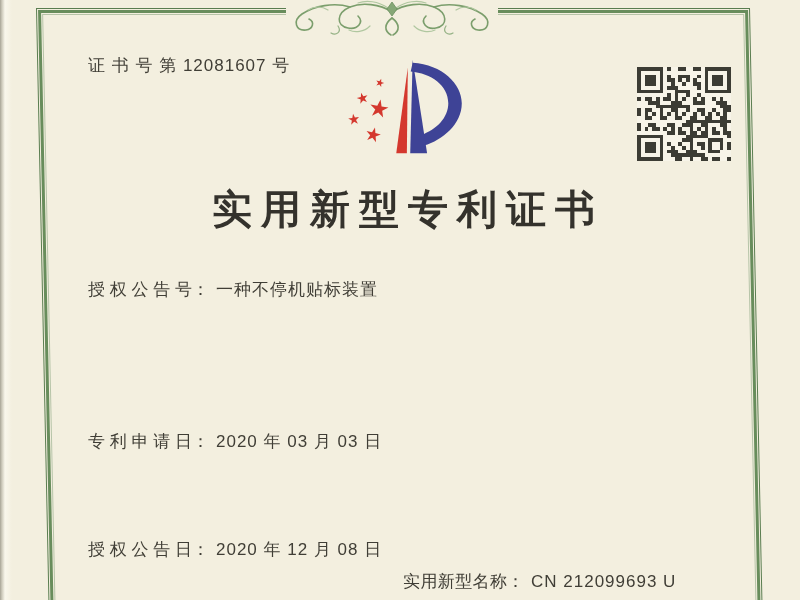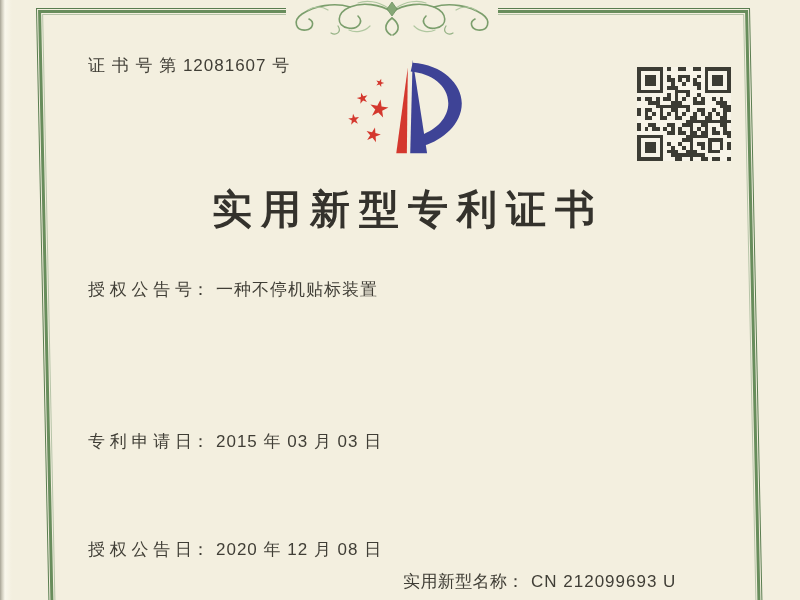--- a/index.html
+++ b/index.html
@@ -309,21 +309,21 @@
         <rect x="2" y="20" width="3" height="3" fill="#3c3c34"></rect>
       </svg>
   </div>
 
   <div class="title">实用新型专利证书</div>
 
   <div class="row" style="top:278px">
     <span class="lbl">授权公告号</span><span class="colon">：</span><span class="val">一种不停机贴标装置</span>
   </div>
   <div class="row" style="top:430px">
-    <span class="lbl">专利申请日</span><span class="colon">：</span><span class="val">2015 年 03 月 03 日</span>
+    <span class="lbl">专利申请日</span><span class="colon">：</span><span class="val">2020 年 03 月 03 日</span>
   </div>
 
   <div class="row" style="top:538px">
     <span class="lbl">授权公告日</span><span class="colon">：</span><span class="val">2020 年 12 月 08 日</span>
   </div>
   <div class="row row-f2" style="top:570px">
     <span class="lbl">实用新型名称</span><span class="colon">：</span><span class="val">CN 212099693 U</span>
   </div>
 
 </div>

